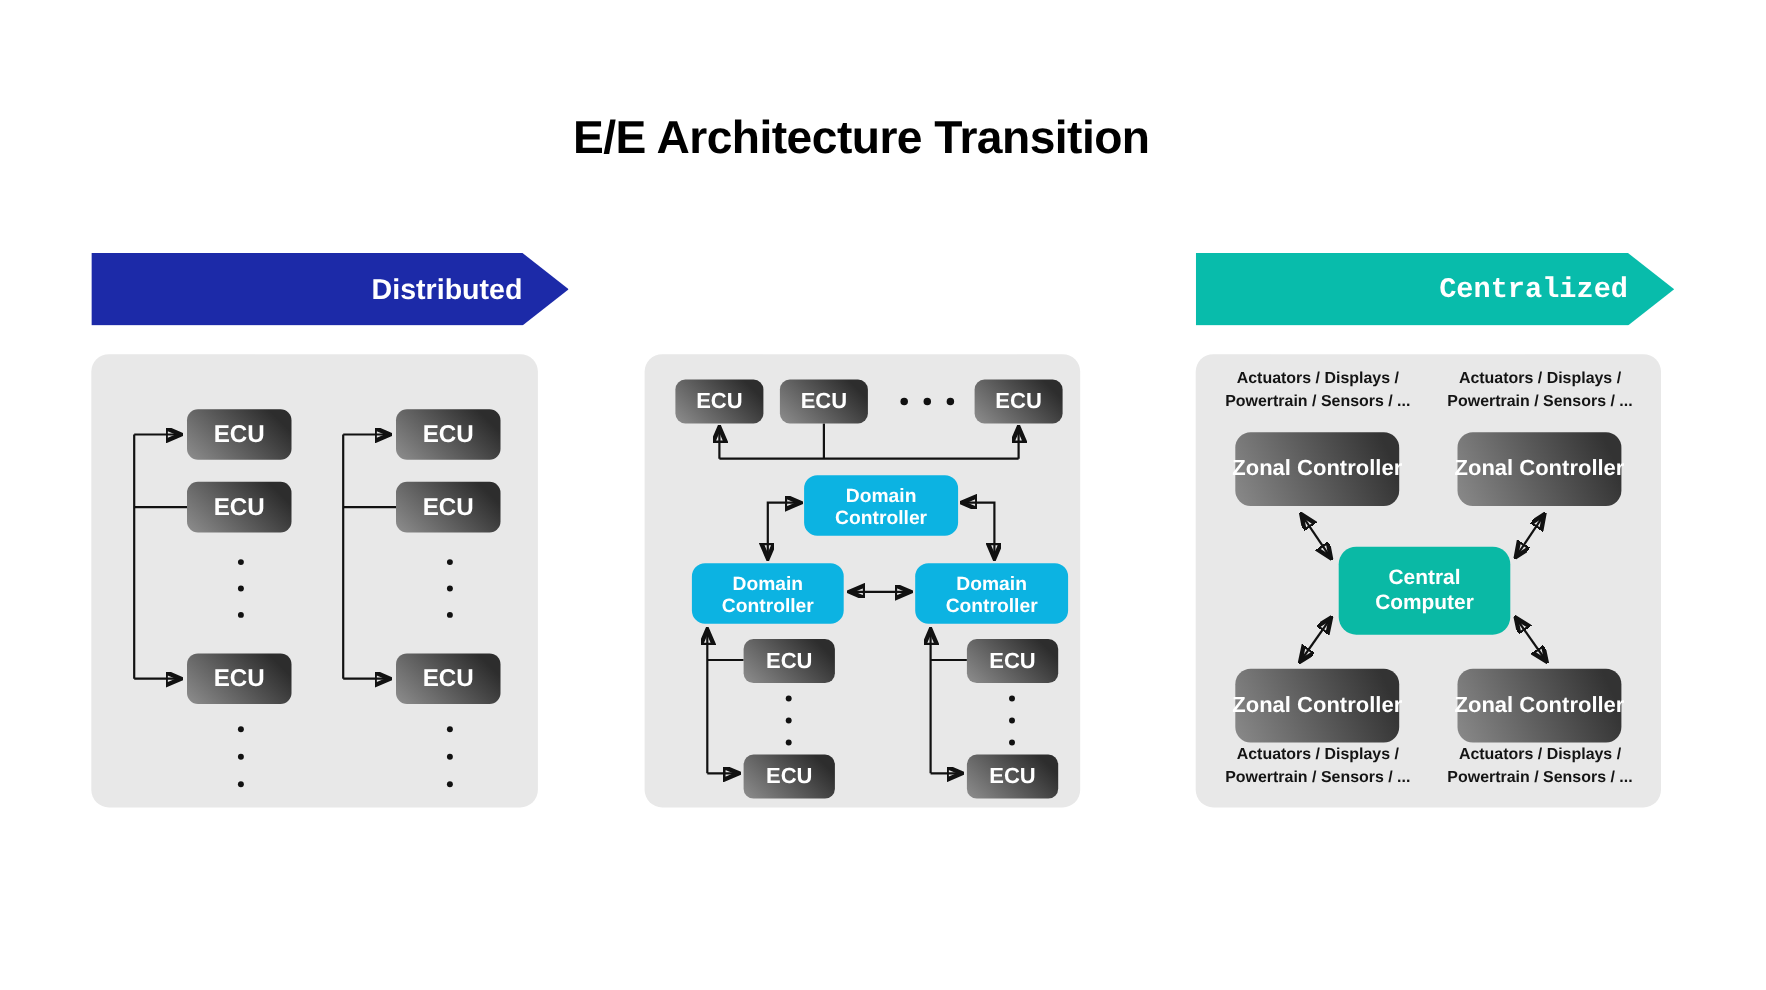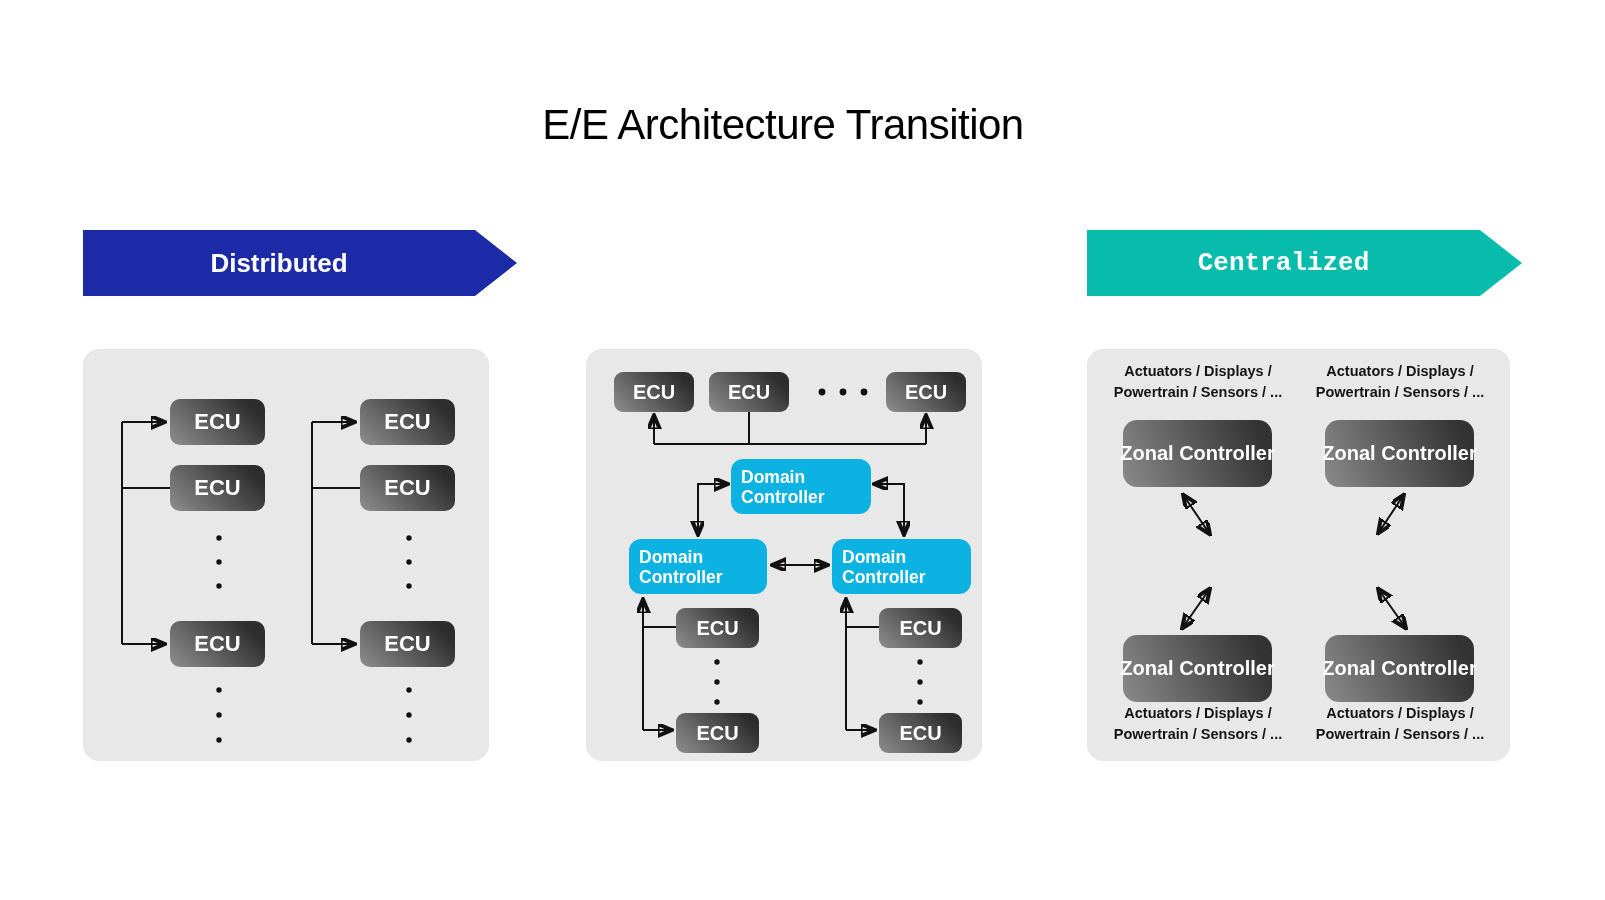--- a/index.html
+++ b/index.html
@@ -11,65 +11,64 @@
     width:1605px; height:900px;
     background:#ffffff;
     overflow:hidden;
   }
 
   .page-title {
     position:absolute;
     left:783px; top:101px;
     transform:translateX(-50%);
     font-size:42px;
-    font-weight:normal;
+    font-weight:bold;
     color:#000000;
     letter-spacing:-0.5px;
     white-space:nowrap;
   }
 
   
   .banner {
     position:absolute;
     top:230px; height:66px;
-    display:flex; align-items:center; justify-content:center;
+    display:flex; align-items:center; justify-content:flex-end;
     padding-right:42px;
     color:#ffffff;
     font-size:26px; font-weight:bold;
     clip-path:polygon(0 0, calc(100% - 42px) 0, 100% 50%, calc(100% - 42px) 100%, 0 100%);
   }
   .banner.b-distributed { left:83px;  width:434px; background:#1c2aa8; }
   .banner.b-domain      { left:586px; width:433px; background:#0cb3e2; }
   .banner.b-centralized { left:1087px;width:435px; background:#08bcab;font-family:Liberation Mono, monospace; }
 
   
   .panel {
     position:absolute;
     top:322px; height:412px;
     background:#e8e8e8;
     border-radius:16px;
-    margin-top:27px;
   }
   .panel.p-distributed { left:83px;   width:406px; }
   .panel.p-domain      { left:586px;  width:396px; }
   .panel.p-centralized { left:1087px; width:423px; }
 
   .panel svg.connectors {
     position:absolute; left:0; top:0;
     width:100%; height:100%;
     pointer-events:none;
   }
   .panel svg.connectors path { stroke:#111111; stroke-width:2; fill:none; }
   .panel svg.connectors circle { fill:#111111; }
 
   
   .box {
     position:absolute;
     display:flex; align-items:center; justify-content:center;
-    text-align:left;
+    text-align:center;
     color:#ffffff; font-weight:bold;
     line-height:1.12;
   }
   .darkbox { background:linear-gradient(45deg,#8e8e8e 0%, #2d2d2d 85%); }
 
   .ecu-l { width:95px; height:46px; font-size:22px; border-radius:10px; }
   .ecu-m { width:80px; height:40px; font-size:20px; border-radius:9px; }
   .ecu-s { width:83px; height:40px; font-size:20px; border-radius:9px; }
 
   .dc {
@@ -230,15 +229,16 @@
     <div class="plabel" style="left:210px; top:354px;">
       <span>Actuators / Displays /</span><br>
       <span>Powertrain / Sensors / ...</span>
     </div>
 
     <div class="box zonal" style="left:36px;  top:71px;  width:149px; height:67px;">Zonal Controller</div>
     <div class="box zonal" style="left:238px; top:71px;  width:149px; height:67px;">Zonal Controller</div>
     <div class="box zonal" style="left:36px;  top:286px; width:149px; height:67px;">Zonal Controller</div>
     <div class="box zonal" style="left:238px; top:286px; width:149px; height:67px;">Zonal Controller</div>
 
+    <div class="box cc" style="left:130px; top:175px; width:156px; height:80px;">Central Computer</div>
   </div>
 
 </div>
 
 </body></html>

